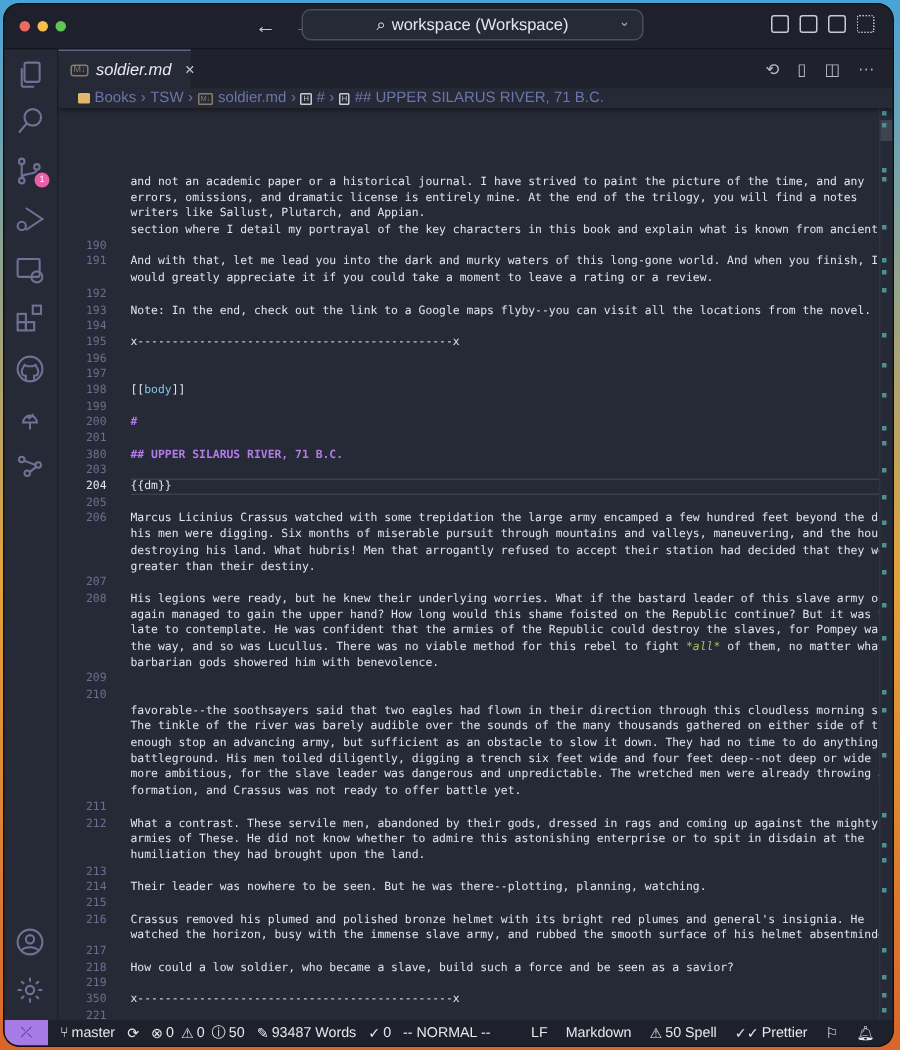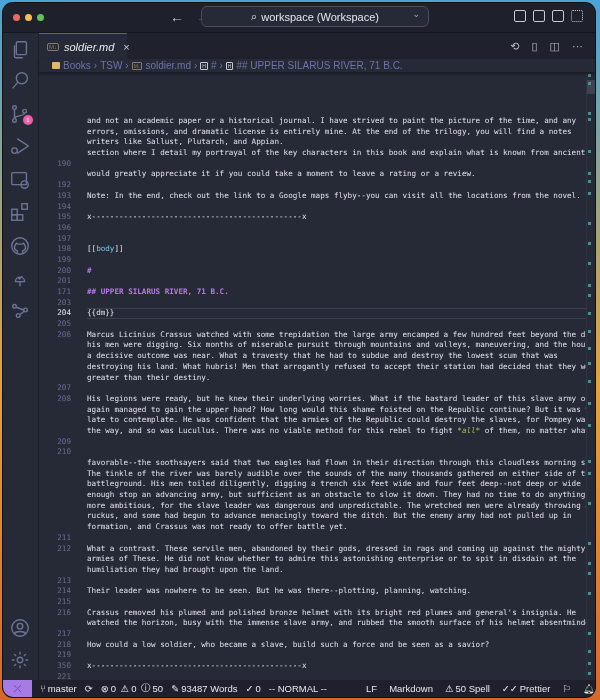--- a/index.html
+++ b/index.html
@@ -81,21 +81,21 @@
     }
     .scroll .mark { position: absolute; left: 1px; width: 3px; height: 3px; background: #4f8f8f; }
     .scroll .thumb { position: absolute; left: 0; width: 8px; top: 8px; height: 14px; background: #4a4e5c; opacity: 0.7; }
     
     .statusbar {
       position: absolute; left: 0; right: 0; bottom: 0; height: 17px; background: #1e212b;
       display: flex; align-items: center; font-size: 9.5px; color: #e6e6ee;
     }
     .remote { width: 29px; height: 17px; background: #a77be5; color: #4a2e86; display: flex; align-items: center; justify-content: center; font-size: 10px; }
     .sb-item { display: flex; align-items: center; gap: 2px; margin-left: 8px; white-space: nowrap; }
-    .sb-right { margin-left: auto; display: flex; align-items: center; gap: 12px; padding-right: 0; }
+    .sb-right { margin-left: auto; display: flex; align-items: center; gap: 12px; padding-right: 12px; }
   </style>
 </head>
 <body>
 
 <div class="window">
 
   <div class="titlebar">
     <div class="traffic">
       <span style="background:#ec6a5e"></span>
       <span style="background:#f4bf4f"></span>
@@ -224,53 +224,53 @@
     <span class="hi">H</span>
     <span>## UPPER SILARUS RIVER, 71 B.C.</span>
   </div>
 
   <div class="editor" id="editor">
       <div class="line"><span class="ln"></span><span class="code">and not an academic paper or a historical journal. I have strived to paint the picture of the time, and any</span></div>
       <div class="line"><span class="ln"></span><span class="code">errors, omissions, and dramatic license is entirely mine. At the end of the trilogy, you will find a notes</span></div>
       <div class="line"><span class="ln"></span><span class="code">writers like Sallust, Plutarch, and Appian.</span></div>
       <div class="line"><span class="ln"></span><span class="code">section where I detail my portrayal of the key characters in this book and explain what is known from ancient</span></div>
       <div class="line"><span class="ln">190</span><span class="code"></span></div>
+      <div class="line"><span class="ln">191</span><span class="code">And with that, let me lead you into the dark and murky waters of this long-gone world. And when you finish, I</span></div>
       <div class="line"><span class="ln"></span><span class="code">would greatly appreciate it if you could take a moment to leave a rating or a review.</span></div>
       <div class="line"><span class="ln">192</span><span class="code"></span></div>
       <div class="line"><span class="ln">193</span><span class="code">Note: In the end, check out the link to a Google maps flyby--you can visit all the locations from the novel.</span></div>
       <div class="line"><span class="ln">194</span><span class="code"></span></div>
       <div class="line"><span class="ln">195</span><span class="code">x----------------------------------------------x</span></div>
       <div class="line"><span class="ln">196</span><span class="code"></span></div>
       <div class="line"><span class="ln">197</span><span class="code"></span></div>
       <div class="line"><span class="ln">198</span><span class="code"><span class="wiki-wrap">[[<span class="wiki">body</span>]]</span></span></div>
       <div class="line"><span class="ln">199</span><span class="code"></span></div>
       <div class="line"><span class="ln">200</span><span class="code head">#</span></div>
       <div class="line"><span class="ln">201</span><span class="code"></span></div>
-      <div class="line"><span class="ln">171</span><span class="code head">## UPPER SILARUS RIVER, 71 B.C.</span></div>
+      <div class="line"><span class="ln">380</span><span class="code head">## UPPER SILARUS RIVER, 71 B.C.</span></div>
       <div class="line"><span class="ln">203</span><span class="code"></span></div>
       <div class="line cur"><span class="ln active">204</span><span class="code">{{dm}}</span></div>
       <div class="line"><span class="ln">205</span><span class="code"></span></div>
       <div class="line"><span class="ln">206</span><span class="code">Marcus Licinius Crassus watched with some trepidation the large army encamped a few hundred feet beyond the ditch</span></div>
       <div class="line"><span class="ln"></span><span class="code">his men were digging. Six months of miserable pursuit through mountains and valleys, maneuvering, and the hour of</span></div>
-      <div class="line"><span class="ln"></span><span class="code">a decisive outcome was near. What a travesty that he had to subdue and destroy the lowest scum that was</span></div>
       <div class="line"><span class="ln"></span><span class="code">destroying his land. What hubris! Men that arrogantly refused to accept their station had decided that they were</span></div>
       <div class="line"><span class="ln"></span><span class="code">greater than their destiny.</span></div>
       <div class="line"><span class="ln">207</span><span class="code"></span></div>
       <div class="line"><span class="ln">208</span><span class="code">His legions were ready, but he knew their underlying worries. What if the bastard leader of this slave army once</span></div>
       <div class="line"><span class="ln"></span><span class="code">again managed to gain the upper hand? How long would this shame foisted on the Republic continue? But it was too</span></div>
       <div class="line"><span class="ln"></span><span class="code">late to contemplate. He was confident that the armies of the Republic could destroy the slaves, for Pompey was on</span></div>
       <div class="line"><span class="ln"></span><span class="code"><span>the way, and so was Lucullus. There was no viable method for this rebel to fight </span><span class="emph">*all*</span><span> of them, no matter what</span></span></div>
+      <div class="line"><span class="ln"></span><span class="code">barbarian gods showered him with benevolence.</span></div>
       <div class="line"><span class="ln">209</span><span class="code"></span></div>
       <div class="line"><span class="ln">210</span></div>
       <div class="line"><span class="ln"></span><span class="code">favorable--the soothsayers said that two eagles had flown in their direction through this cloudless morning sky.</span></div>
       <div class="line"><span class="ln"></span><span class="code">The tinkle of the river was barely audible over the sounds of the many thousands gathered on either side of the</span></div>
+      <div class="line"><span class="ln"></span><span class="code">enough stop an advancing army, but sufficient as an obstacle to slow it down. They had no time to do anything</span></div>
       <div class="line"><span class="ln"></span><span class="code">battleground. His men toiled diligently, digging a trench six feet wide and four feet deep--not deep or wide</span></div>
-      <div class="line"><span class="ln"></span><span class="code">enough stop an advancing army, but sufficient as an obstacle to slow it down. They had no time to do anything</span></div>
       <div class="line"><span class="ln"></span><span class="code">more ambitious, for the slave leader was dangerous and unpredictable. The wretched men were already throwing a</span></div>
-      <div class="line"><span class="ln"></span><span class="code">ruckus, and some had begun to advance menacingly toward the ditch. But the enemy army had not pulled up in</span></div>
       <div class="line"><span class="ln"></span><span class="code">formation, and Crassus was not ready to offer battle yet.</span></div>
       <div class="line"><span class="ln">211</span><span class="code"></span></div>
       <div class="line"><span class="ln">212</span><span class="code">What a contrast. These servile men, abandoned by their gods, dressed in rags and coming up against the mighty</span></div>
       <div class="line"><span class="ln"></span><span class="code">armies of These. He did not know whether to admire this astonishing enterprise or to spit in disdain at the</span></div>
       <div class="line"><span class="ln"></span><span class="code">humiliation they had brought upon the land.</span></div>
       <div class="line"><span class="ln">213</span><span class="code"></span></div>
       <div class="line"><span class="ln">214</span><span class="code">Their leader was nowhere to be seen. But he was there--plotting, planning, watching.</span></div>
       <div class="line"><span class="ln">215</span><span class="code"></span></div>
       <div class="line"><span class="ln">216</span><span class="code">Crassus removed his plumed and polished bronze helmet with its bright red plumes and general's insignia. He</span></div>
       <div class="line"><span class="ln"></span><span class="code">watched the horizon, busy with the immense slave army, and rubbed the smooth surface of his helmet absentmindedly.</span></div>

